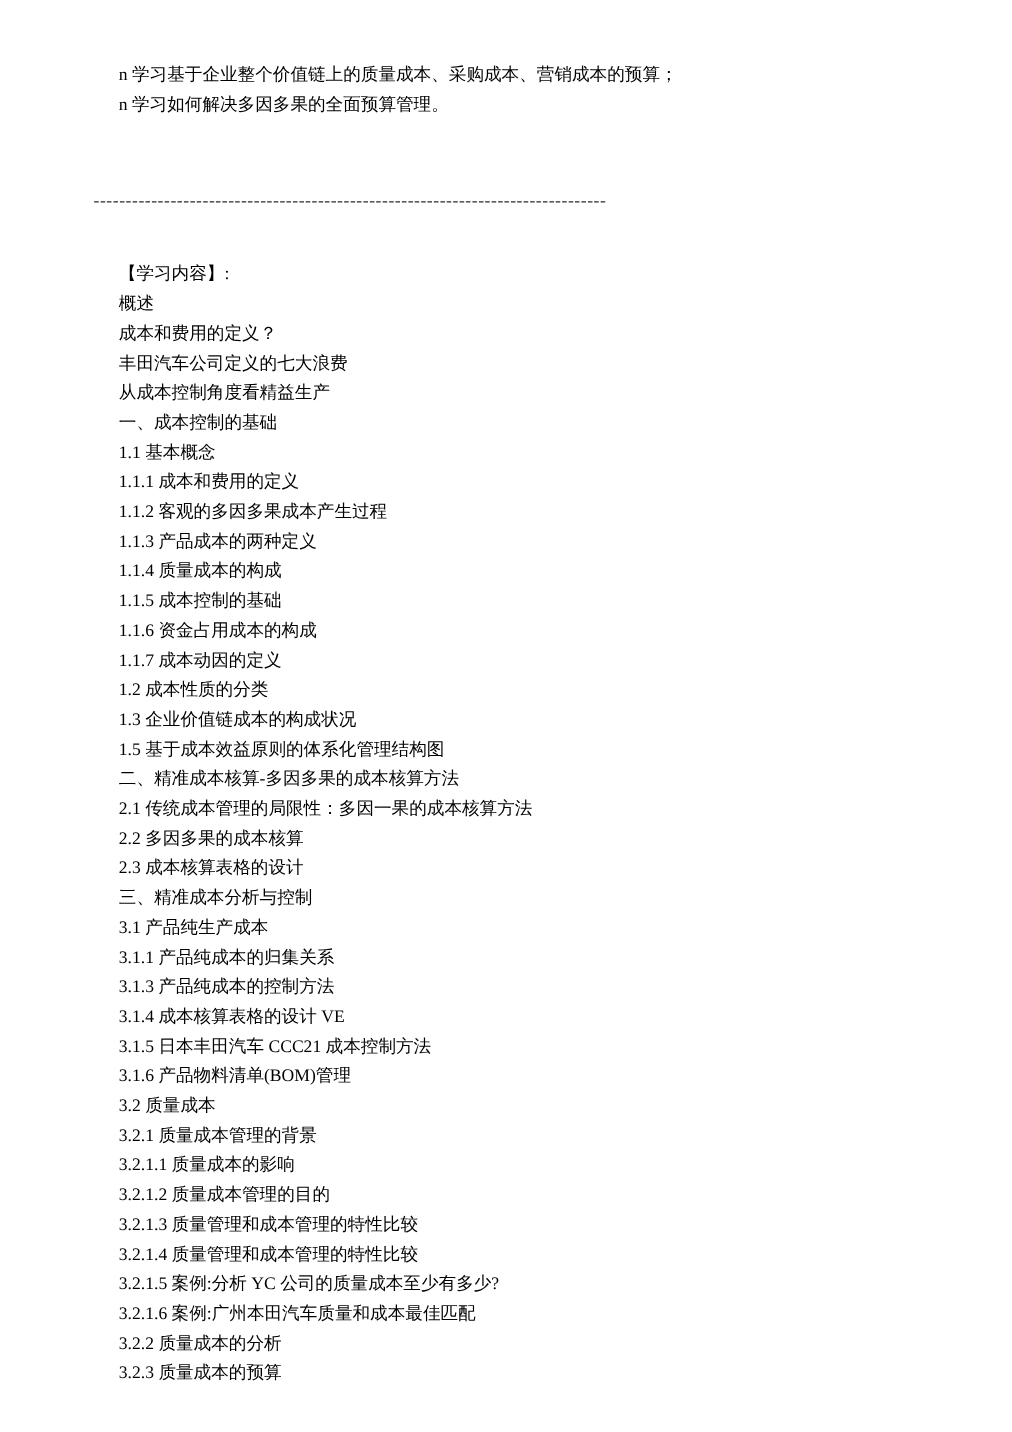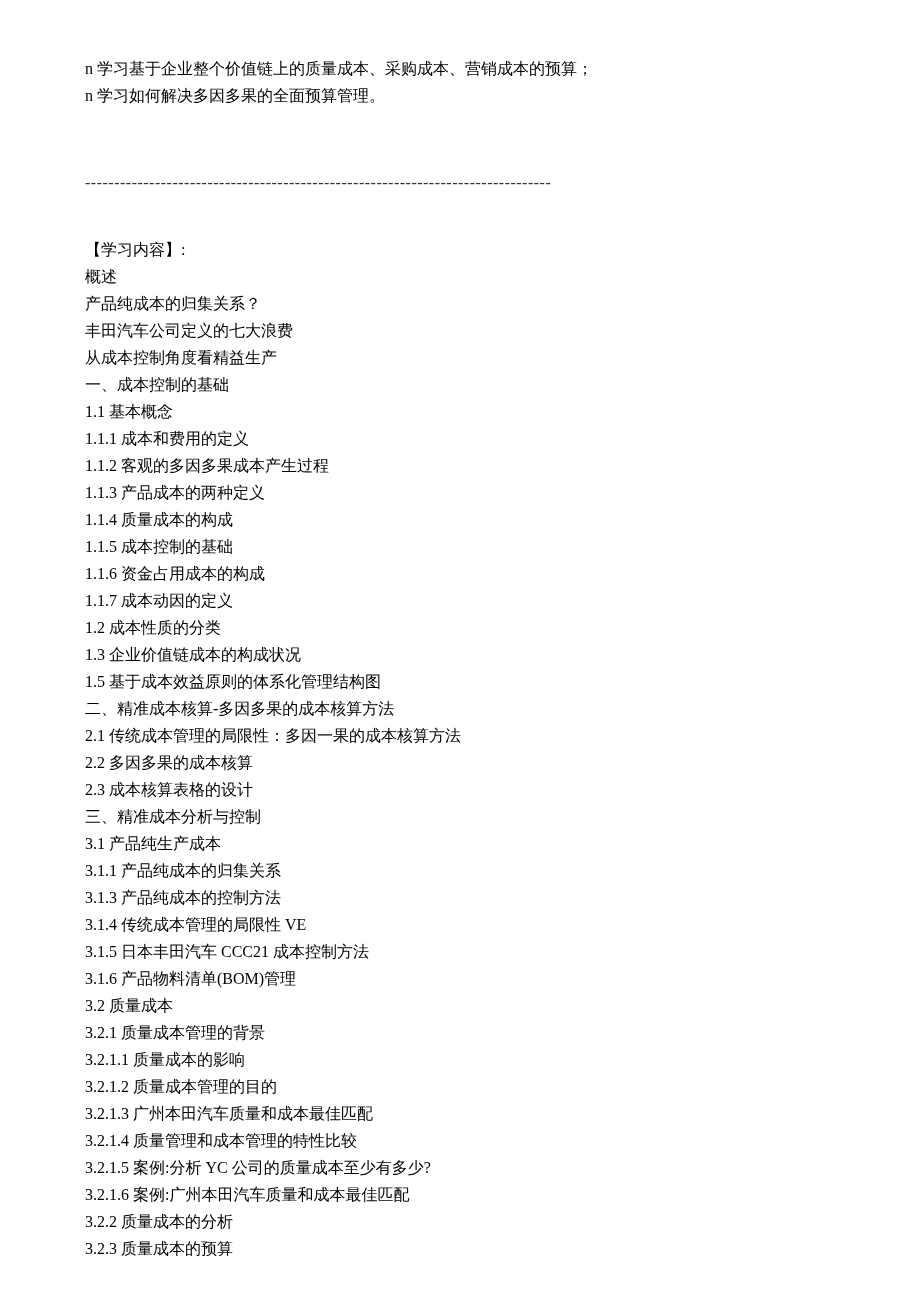--- a/index.html
+++ b/index.html
@@ -10,20 +10,21 @@
     width: 920px;
   }
   .page {
     padding: 55px 85px 40px 85px;
     font-size: 16px;
     line-height: 27px;
     color: #000;
   }
   .line {
     white-space: pre;
+    margin-left: 23px;
   }
   .divider {
     margin: 60px 0 40px 0;
     font-size: 16px;
     letter-spacing: 0.5px;
     color: #333;
     overflow: hidden;
     white-space: nowrap;
   }
 </style>
@@ -33,21 +34,21 @@
 <div class="page">
 
   <div class="line">n 学习基于企业整个价值链上的质量成本、采购成本、营销成本的预算；</div>
   <div class="line">n 学习如何解决多因多果的全面预算管理。</div>
 
   <div class="divider">--------------------------------------------------------------------------------</div>
 
   <div class="line">【学习内容】:</div>
 
   <div class="line">概述</div>
-  <div class="line">产品纯成本的归集关系？</div>
+  <div class="line">成本和费用的定义？</div>
   <div class="line">丰田汽车公司定义的七大浪费</div>
   <div class="line">从成本控制角度看精益生产</div>
   <div class="line">一、成本控制的基础</div>
   <div class="line">1.1 基本概念</div>
   <div class="line">1.1.1 成本和费用的定义</div>
   <div class="line">1.1.2 客观的多因多果成本产生过程</div>
   <div class="line">1.1.3 产品成本的两种定义</div>
   <div class="line">1.1.4 质量成本的构成</div>
   <div class="line">1.1.5 成本控制的基础</div>
   <div class="line">1.1.6 资金占用成本的构成</div>
@@ -56,27 +57,27 @@
   <div class="line">1.3 企业价值链成本的构成状况</div>
   <div class="line">1.5 基于成本效益原则的体系化管理结构图</div>
   <div class="line">二、精准成本核算-多因多果的成本核算方法</div>
   <div class="line">2.1 传统成本管理的局限性：多因一果的成本核算方法</div>
   <div class="line">2.2 多因多果的成本核算</div>
   <div class="line">2.3 成本核算表格的设计</div>
   <div class="line">三、精准成本分析与控制</div>
   <div class="line">3.1 产品纯生产成本</div>
   <div class="line">3.1.1 产品纯成本的归集关系</div>
   <div class="line">3.1.3 产品纯成本的控制方法</div>
-  <div class="line">3.1.4 传统成本管理的局限性 VE</div>
+  <div class="line">3.1.4 成本核算表格的设计 VE</div>
   <div class="line">3.1.5 日本丰田汽车 CCC21 成本控制方法</div>
   <div class="line">3.1.6 产品物料清单(BOM)管理</div>
   <div class="line">3.2 质量成本</div>
   <div class="line">3.2.1 质量成本管理的背景</div>
   <div class="line">3.2.1.1 质量成本的影响</div>
   <div class="line">3.2.1.2 质量成本管理的目的</div>
-  <div class="line">3.2.1.3 广州本田汽车质量和成本最佳匹配</div>
+  <div class="line">3.2.1.3 质量管理和成本管理的特性比较</div>
   <div class="line">3.2.1.4 质量管理和成本管理的特性比较</div>
   <div class="line">3.2.1.5 案例:分析 YC 公司的质量成本至少有多少?</div>
   <div class="line">3.2.1.6 案例:广州本田汽车质量和成本最佳匹配</div>
   <div class="line">3.2.2 质量成本的分析</div>
   <div class="line">3.2.3 质量成本的预算</div>
 
 </div>
 
 </body></html>

